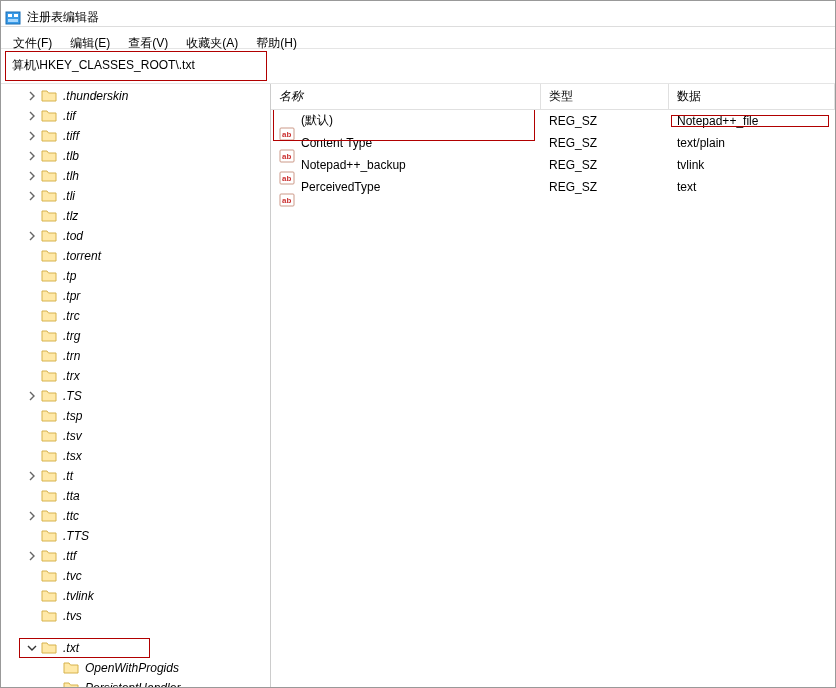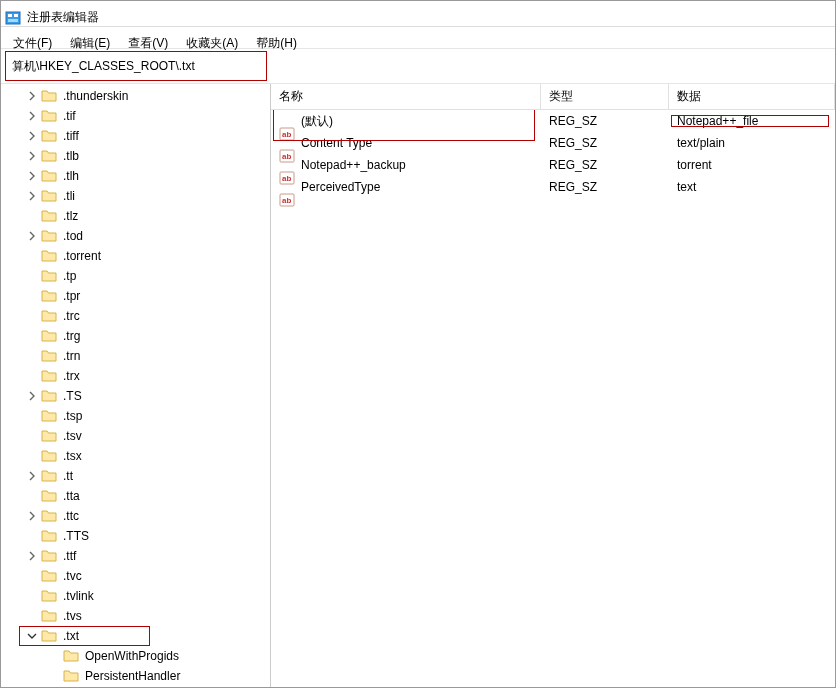--- a/index.html
+++ b/index.html
@@ -10,42 +10,42 @@
   .titlebar .title-text { font-size: 12px; }
   .menubar { height: 22px; display: flex; align-items: center; padding: 0 4px; gap: 2px; border-bottom: 1px solid #e5e5e5; }
   .menubar .menu-item { padding: 2px 8px; cursor: default; margin-top: 12px; }
   .address-wrap { padding: 2px 4px; border-bottom: 1px solid #e5e5e5; }
   .address { height: 30px; border: 1px solid #b10000; display: flex; align-items: center; padding: 0 6px; width: 262px; }
   .content { flex: 1 1 auto; display: flex; min-height: 0; }
   .tree-pane { width: 270px; border-right: 1px solid #ccc; overflow-y: auto; padding-top: 2px; }
   .list-pane { flex: 1 1 auto; display: flex; flex-direction: column; overflow: hidden; }
   .list-header { height: 26px; display: flex; align-items: stretch; border-bottom: 1px solid #e0e0e0; }
   .list-header .col { display: flex; align-items: center; padding: 0 8px; border-right: 1px solid #e0e0e0; font-size: 12px; }
-  .col-name { flex: 0 0 270px; }
+  .col-name { flex: 0 0 270px; font-style: italic; }
   .col-type { flex: 0 0 128px; }
   .col-data { flex: 1 1 auto; border-right: none; }
   .list-body { flex: 1 1 auto; overflow: auto; }
   .row { height: 22px; display: flex; align-items: center; }
   .row .cell { display: flex; align-items: center; padding: 0 8px; overflow: hidden; white-space: nowrap; }
   .row .cell-name { flex: 0 0 270px; gap: 6px; }
   .row .cell-type { flex: 0 0 128px; }
   .row .cell-data { flex: 1 1 auto; }
   .row-highlight .cell-name, .row-highlight .cell-data { position: relative; }
   .row-highlight .cell-name::after, .row-highlight .cell-data::after { content: ""; position: absolute; left: 2px; right: 6px; top: 1px; bottom: 1px; border: 1px solid #b10000; pointer-events: none; }
   .value-icon { width: 16px; height: 16px; flex: 0 0 16px; margin-top: 26px; }
   
   .tree { list-style: none; margin: 0; padding: 0 0 0 6px; }
   .tree-node { display: flex; align-items: center; height: 20px; gap: 2px; padding-right: 4px; }
   .tree-node .expander { width: 14px; height: 14px; display: flex; align-items: center; justify-content: center; flex: 0 0 14px; cursor: default; color: #666; }
   .tree-node .expander svg { width: 10px; height: 10px; }
   .tree-node .folder-icon { width: 16px; height: 16px; flex: 0 0 16px; margin-right: 4px; }
-  .tree-node .label { white-space: nowrap; }
+  .tree-node .label { white-space: nowrap; font-style: italic; }
   .depth-0 { padding-left: 18px; }
   .depth-1 { padding-left: 40px; }
-  .tree-node.selected { position: relative; }
+  .tree-node.selected { position: relative; margin-top: 12px; }
   .tree-node.selected::after { content: ""; position: absolute; left: 12px; right: 120px; top: 0; bottom: 0; border: 1px solid #b10000; pointer-events: none; }
   
 </style>
 </head>
 <body>
 
 <div class="window">
 
   <div class="titlebar">
     <span class="app-icon">
@@ -369,21 +369,21 @@
           </div>
           <div class="row">
             <div class="cell cell-name">
               <span class="value-icon"><svg viewBox="0 0 16 16">
                   <rect x="1" y="2" width="14" height="12" rx="1" fill="#fff" stroke="#c98"></rect>
                   <text x="3" y="11" font-size="8" font-family="Arial" fill="#c33" font-weight="bold">ab</text>
                 </svg></span>
               <span>Notepad++_backup</span>
             </div>
             <div class="cell cell-type">REG_SZ</div>
-            <div class="cell cell-data">torrent</div>
+            <div class="cell cell-data">tvlink</div>
           </div>
           <div class="row">
             <div class="cell cell-name">
               <span class="value-icon"><svg viewBox="0 0 16 16">
                   <rect x="1" y="2" width="14" height="12" rx="1" fill="#fff" stroke="#c98"></rect>
                   <text x="3" y="11" font-size="8" font-family="Arial" fill="#c33" font-weight="bold">ab</text>
                 </svg></span>
               <span>PerceivedType</span>
             </div>
             <div class="cell cell-type">REG_SZ</div>

